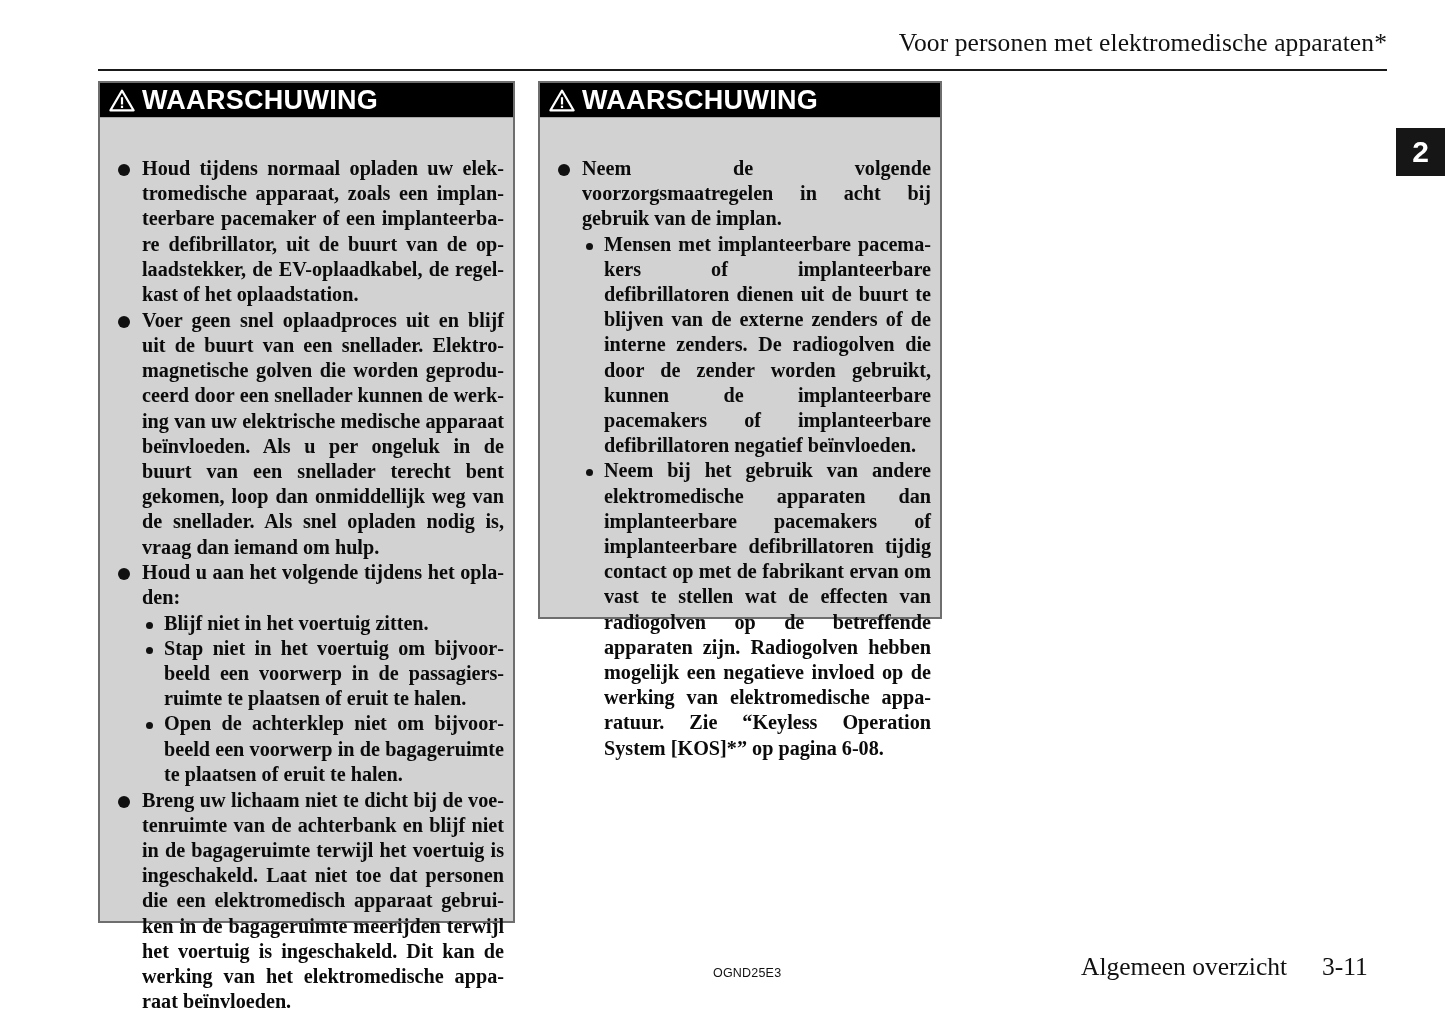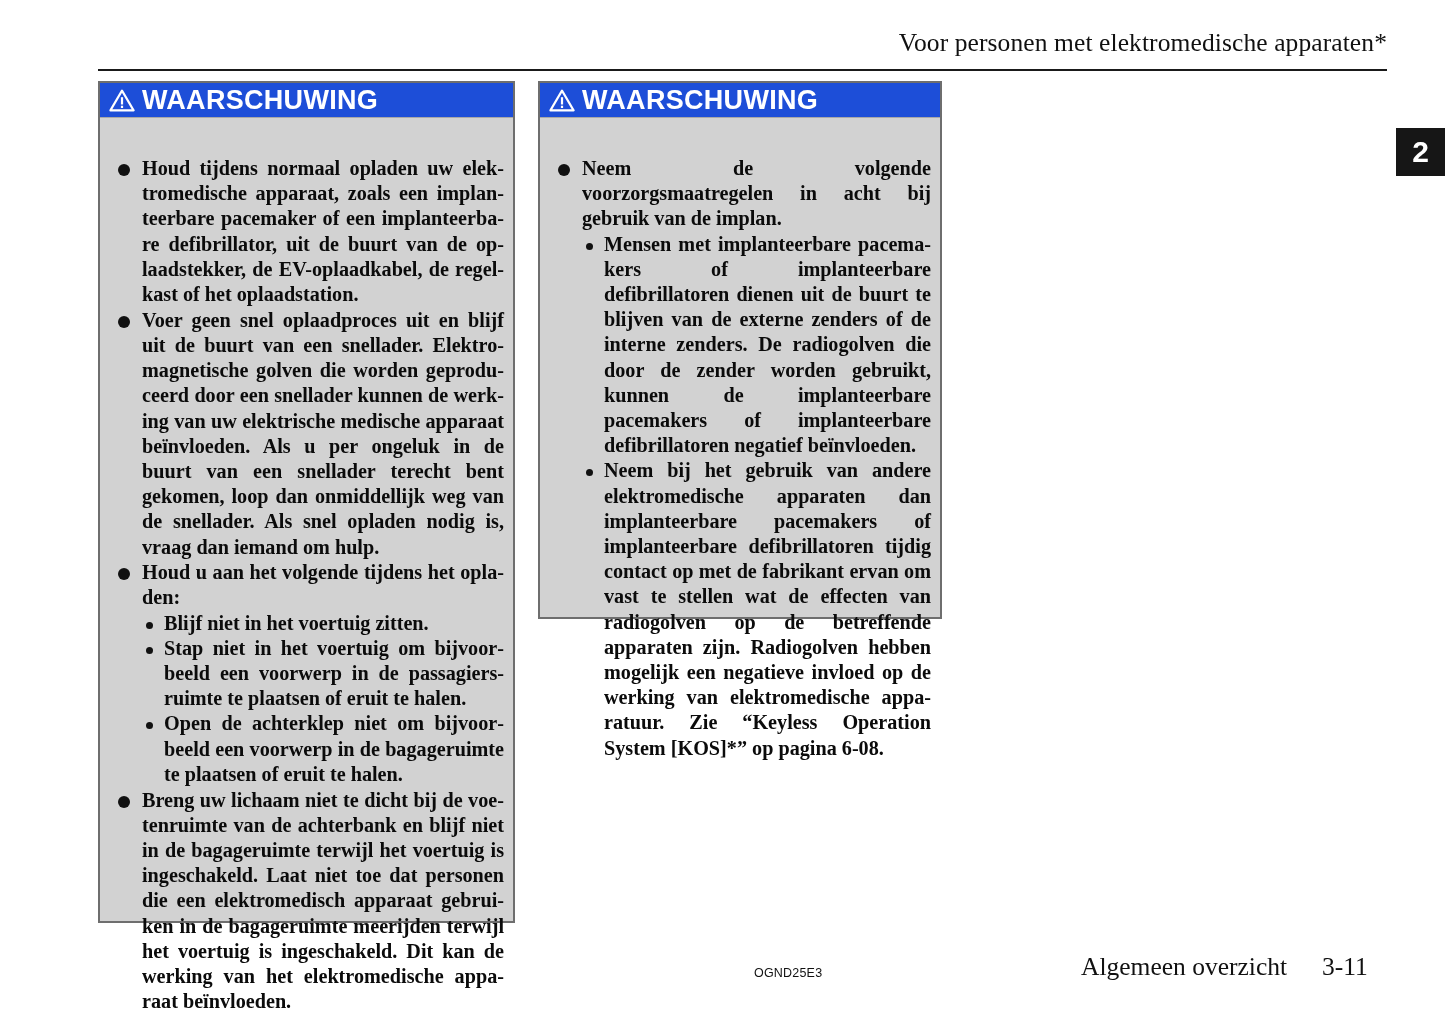--- a/index.html
+++ b/index.html
@@ -77,21 +77,21 @@
   }
   #warning-box-right {
     left: 538px;
     top: 81px;
     width: 404px;
     height: 538px;
   }
 
   .warning-header {
     height: 35px;
-    background: #1d4ed8;
+    background: #000000;
     display: flex;
     align-items: center;
     padding-left: 9px;
     box-sizing: border-box;
     border-bottom: 1px solid #a8a8a8;
   }
   .warning-header .warn-icon {
     width: 26px;
     height: 23px;
     flex: 0 0 auto;
@@ -160,21 +160,21 @@
     line-height: 25.2px;
     text-align: justify;
     text-justify: inter-word;
     color: #0b0b0b;
     hyphens: manual;
   }
 
   
   #footer-code {
     position: absolute;
-    left: 754px;
+    left: 713px;
     top: 966px;
     font-family: "Liberation Sans", sans-serif;
     font-size: 12.5px;
     font-weight: 400;
     color: #111111;
     letter-spacing: 0.2px;
   }
   #footer-section {
     position: absolute;
     left: 1081px;

